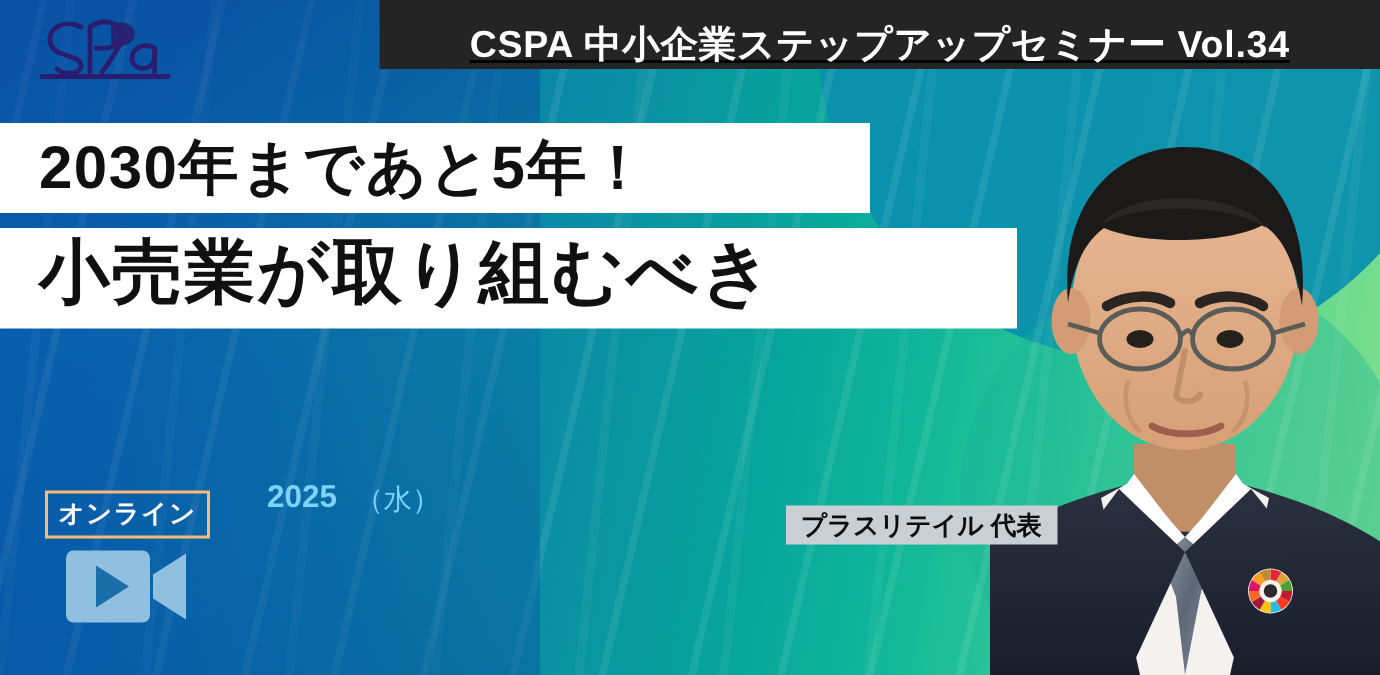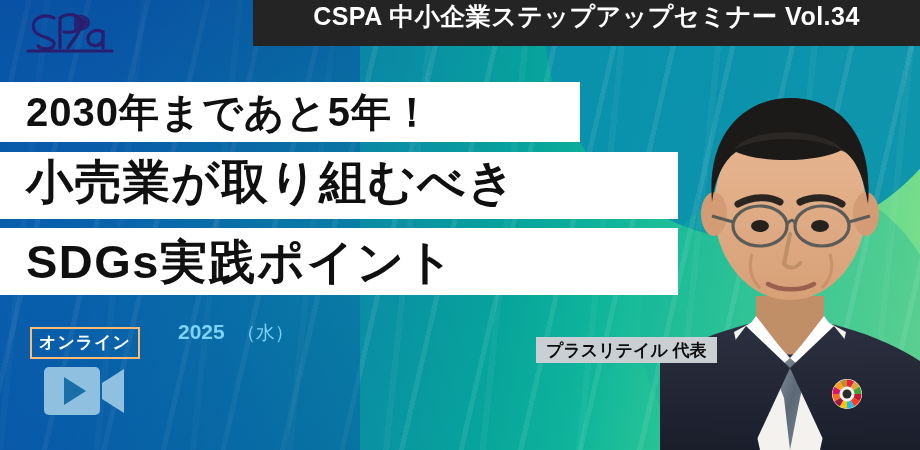--- a/index.html
+++ b/index.html
@@ -72,21 +72,21 @@
   
   .logo{
     position:absolute;left:8px;top:4px;width:120px;height:52px;
   }
   .logo svg{display:block;}
 
   
   .header-bar{
     position:absolute;left:253px;top:0;width:667px;height:46px;
     background:#242424;
-    display:flex;align-items:flex-start;justify-content:center;
+    display:flex;align-items:flex-end;justify-content:center;text-decoration:underline;
   }
   .header-title{
     color:#ffffff;font-size:25px;font-weight:bold;letter-spacing:.5px;
     white-space:nowrap;
   }
 
   
   .hl{
     position:absolute;background:#ffffff;
     display:flex;align-items:center;
@@ -130,21 +130,21 @@
 
   
   .photo{
     position:absolute;left:660px;top:58px;width:260px;height:392px;
     overflow:hidden;
   }
   .photo svg{display:block;}
 
   
   .plate-org{
-    position:absolute;left:536px;top:337px;height:26px;
+    position:absolute;left:524px;top:337px;height:26px;
     background:#c9cfd2;display:flex;align-items:center;padding:0 10px;
   }
   .plate-org span{color:#0d0d0d;font-size:17px;font-weight:bold;white-space:nowrap;}
   .plate-name{
     position:absolute;left:524px;top:369px;height:44px;
     background:#bdeef0;display:flex;align-items:center;padding:0 16px;
   }
   .plate-name span{color:#0d0d0d;font-size:31px;font-weight:bold;white-space:nowrap;letter-spacing:2px;}
 </style>
 </head>
@@ -176,23 +176,20 @@
 
   <div class="header-bar">
     <div class="header-title">CSPA 中小企業ステップアップセミナー Vol.34</div>
   </div>
 
   <div class="hl" id="hl1">
     <span>2030年まであと5年！</span>
   </div>
   <div class="hl" id="hl2">
     <span>小売業が取り組むべき</span>
-  </div>
-  <div class="hl" id="hl3">
-    <span>SDGs実践ポイント</span>
   </div>
 
   <div class="photo">
     <svg width="260" height="392" viewBox="0 0 260 392">
       <defs>
         <linearGradient id="suitg" x1="0" y1="0" x2="0" y2="1">
           <stop offset="0%" stop-color="#2b3040"></stop>
           <stop offset="100%" stop-color="#1a1e2b"></stop>
         </linearGradient>
         <linearGradient id="skin" x1="0" y1="0" x2="0" y2="1">

